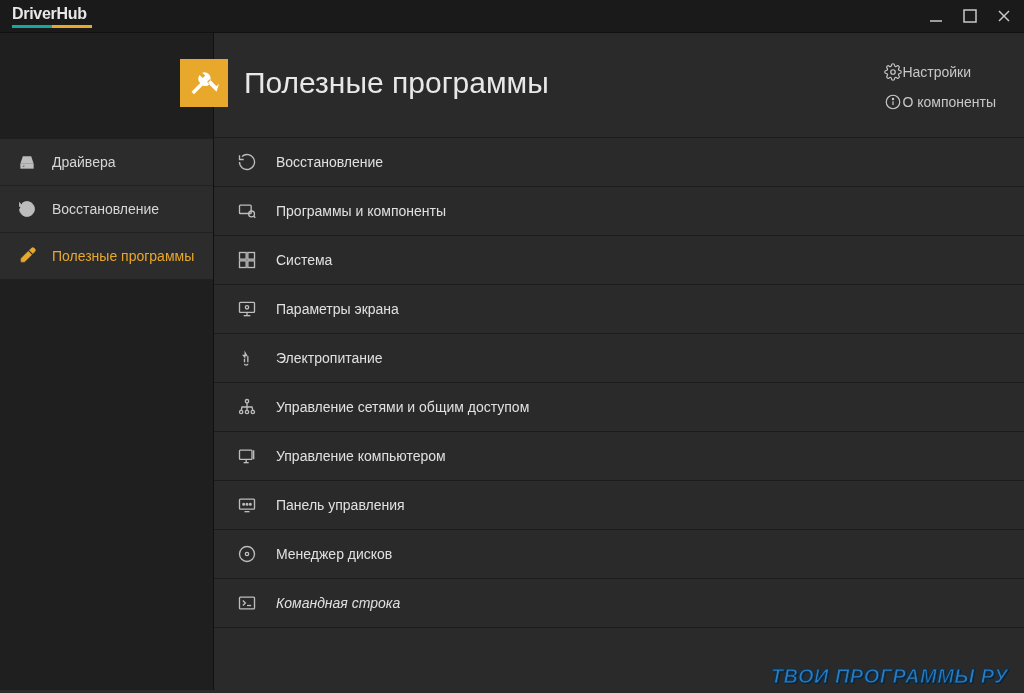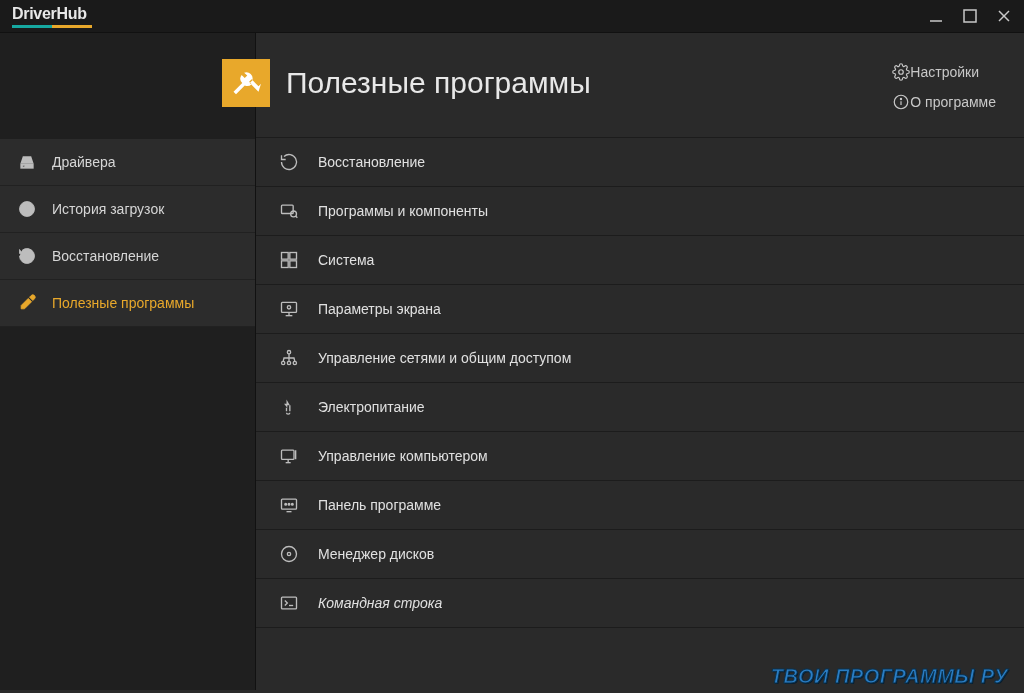--- a/index.html
+++ b/index.html
@@ -43,21 +43,21 @@
     color: #c8c8c8; cursor: pointer;
   }
   .wctrl svg { width: 14px; height: 14px; fill: none; stroke: #c8c8c8; stroke-width: 1.5; }
 
   .content-area {
     display: flex;
     height: calc(693px - 36px);
   }
 
   .sidebar {
-    width: 256px;
+    width: 214px;
     background: #1f1f1f;
     border-right: 1px solid #111;
     padding-top: 106px;
   }
   .sidebar-item {
     display: flex;
     align-items: center;
     gap: 14px;
     padding: 12px 16px;
     color: #d6d6d6;
@@ -191,29 +191,20 @@
       <span class="side-icon">
         <svg viewBox="0 0 24 24">
             <path d="M4 14h16v6H4z" stroke="none"></path>
             <path d="M4 14L7 5h10l3 9" stroke="none"></path>
             <circle cx="8" cy="17" r="1" fill="#1f1f1f"></circle>
           </svg>
       </span>
       <span>Драйвера</span>
     </div>
 
-    <div class="sidebar-item">
-      <span class="side-icon">
-        <svg viewBox="0 0 24 24" fill="none">
-            <circle cx="12" cy="12" r="9"></circle>
-            <path d="M12 7v5l3 2"></path>
-          </svg>
-      </span>
-      <span>История загрузок</span>
-    </div>
 
     <div class="sidebar-item">
       <span class="side-icon">
         <svg viewBox="0 0 24 24" fill="none">
             <path d="M3 12a9 9 0 1 0 3-6.7"></path>
             <path d="M3 4v5h5"></path>
           </svg>
       </span>
       <span>Восстановление</span>
     </div>
@@ -248,21 +239,21 @@
               <path d="M19.4 15a1.7 1.7 0 0 0 .34 1.87l.06.06a2 2 0 1 1-2.83 2.83l-.06-.06A1.7 1.7 0 0 0 15 19.4a1.7 1.7 0 0 0-1 1.56V21a2 2 0 0 1-4 0v-.09A1.7 1.7 0 0 0 9 19.4a1.7 1.7 0 0 0-1.87.34l-.06.06a2 2 0 1 1-2.83-2.83l.06-.06A1.7 1.7 0 0 0 4.6 15a1.7 1.7 0 0 0-1.56-1H3a2 2 0 0 1 0-4h.09A1.7 1.7 0 0 0 4.6 9a1.7 1.7 0 0 0-.34-1.87l-.06-.06a2 2 0 1 1 2.83-2.83l.06.06A1.7 1.7 0 0 0 9 4.6a1.7 1.7 0 0 0 1-1.56V3a2 2 0 0 1 4 0v.09c0 .67.4 1.27 1 1.51a1.7 1.7 0 0 0 1.87-.34l.06-.06a2 2 0 1 1 2.83 2.83l-.06.06A1.7 1.7 0 0 0 19.4 9c.24.6.84 1 1.51 1H21a2 2 0 0 1 0 4h-.09c-.67 0-1.27.4-1.51 1z"></path>
             </svg>
           <span>Настройки</span>
         </div>
         <div class="header-link">
           <svg viewBox="0 0 24 24">
               <circle cx="12" cy="12" r="9"></circle>
               <line x1="12" y1="11" x2="12" y2="16"></line>
               <circle cx="12" cy="8" r="0.8" fill="#c8c8c8"></circle>
             </svg>
-          <span>О программе</span>
+          <span>О компоненты</span>
         </div>
       </div>
     </div>
 
     <div class="tool-list">
 
       <div class="tool-item">
         <span class="tool-icon">
           <svg viewBox="0 0 24 24">
               <path d="M3 12a9 9 0 1 0 3-6.7"></path>
@@ -303,63 +294,63 @@
               <line x1="8" y1="20" x2="16" y2="20"></line>
               <line x1="12" y1="16" x2="12" y2="20"></line>
             </svg>
         </span>
         <span>Параметры экрана</span>
       </div>
 
       <div class="tool-item">
         <span class="tool-icon">
           <svg viewBox="0 0 24 24">
+              <path d="M9 3v5H6l4 5v-3h3L9 3z" fill="#bdbdbd" stroke="none"></path>
+              <path d="M9 13v4M13 10v7M9 19c0 2 4 2 4 0"></path>
+            </svg>
+        </span>
+        <span>Электропитание</span>
+      </div>
+
+      <div class="tool-item">
+        <span class="tool-icon">
+          <svg viewBox="0 0 24 24">
               <circle cx="12" cy="5" r="2"></circle>
               <circle cx="5" cy="18" r="2"></circle>
               <circle cx="12" cy="18" r="2"></circle>
               <circle cx="19" cy="18" r="2"></circle>
               <path d="M12 7v5M12 12H6l-1 4M12 12h6l1 4M12 12v4"></path>
             </svg>
         </span>
         <span>Управление сетями и общим доступом</span>
       </div>
 
       <div class="tool-item">
         <span class="tool-icon">
           <svg viewBox="0 0 24 24">
-              <path d="M9 3v5H6l4 5v-3h3L9 3z" fill="#bdbdbd" stroke="none"></path>
-              <path d="M9 13v4M13 10v7M9 19c0 2 4 2 4 0"></path>
-            </svg>
-        </span>
-        <span>Электропитание</span>
-      </div>
-
-      <div class="tool-item">
-        <span class="tool-icon">
-          <svg viewBox="0 0 24 24">
               <rect x="3" y="5" width="15" height="11" rx="1"></rect>
               <line x1="20" y1="5" x2="20" y2="16"></line>
               <line x1="8" y1="20" x2="14" y2="20"></line>
               <line x1="11" y1="16" x2="11" y2="20"></line>
             </svg>
         </span>
         <span>Управление компьютером</span>
       </div>
 
       <div class="tool-item">
         <span class="tool-icon">
           <svg viewBox="0 0 24 24">
               <rect x="3" y="5" width="18" height="12" rx="1"></rect>
               <circle cx="8" cy="11" r="1" fill="#bdbdbd"></circle>
               <circle cx="12" cy="11" r="1" fill="#bdbdbd"></circle>
               <circle cx="16" cy="11" r="1" fill="#bdbdbd"></circle>
               <line x1="9" y1="20" x2="15" y2="20"></line>
             </svg>
         </span>
-        <span>Панель программе</span>
+        <span>Панель управления</span>
       </div>
 
       <div class="tool-item">
         <span class="tool-icon">
           <svg viewBox="0 0 24 24">
               <circle cx="12" cy="12" r="9"></circle>
               <circle cx="12" cy="12" r="2"></circle>
             </svg>
         </span>
         <span>Менеджер дисков</span>

